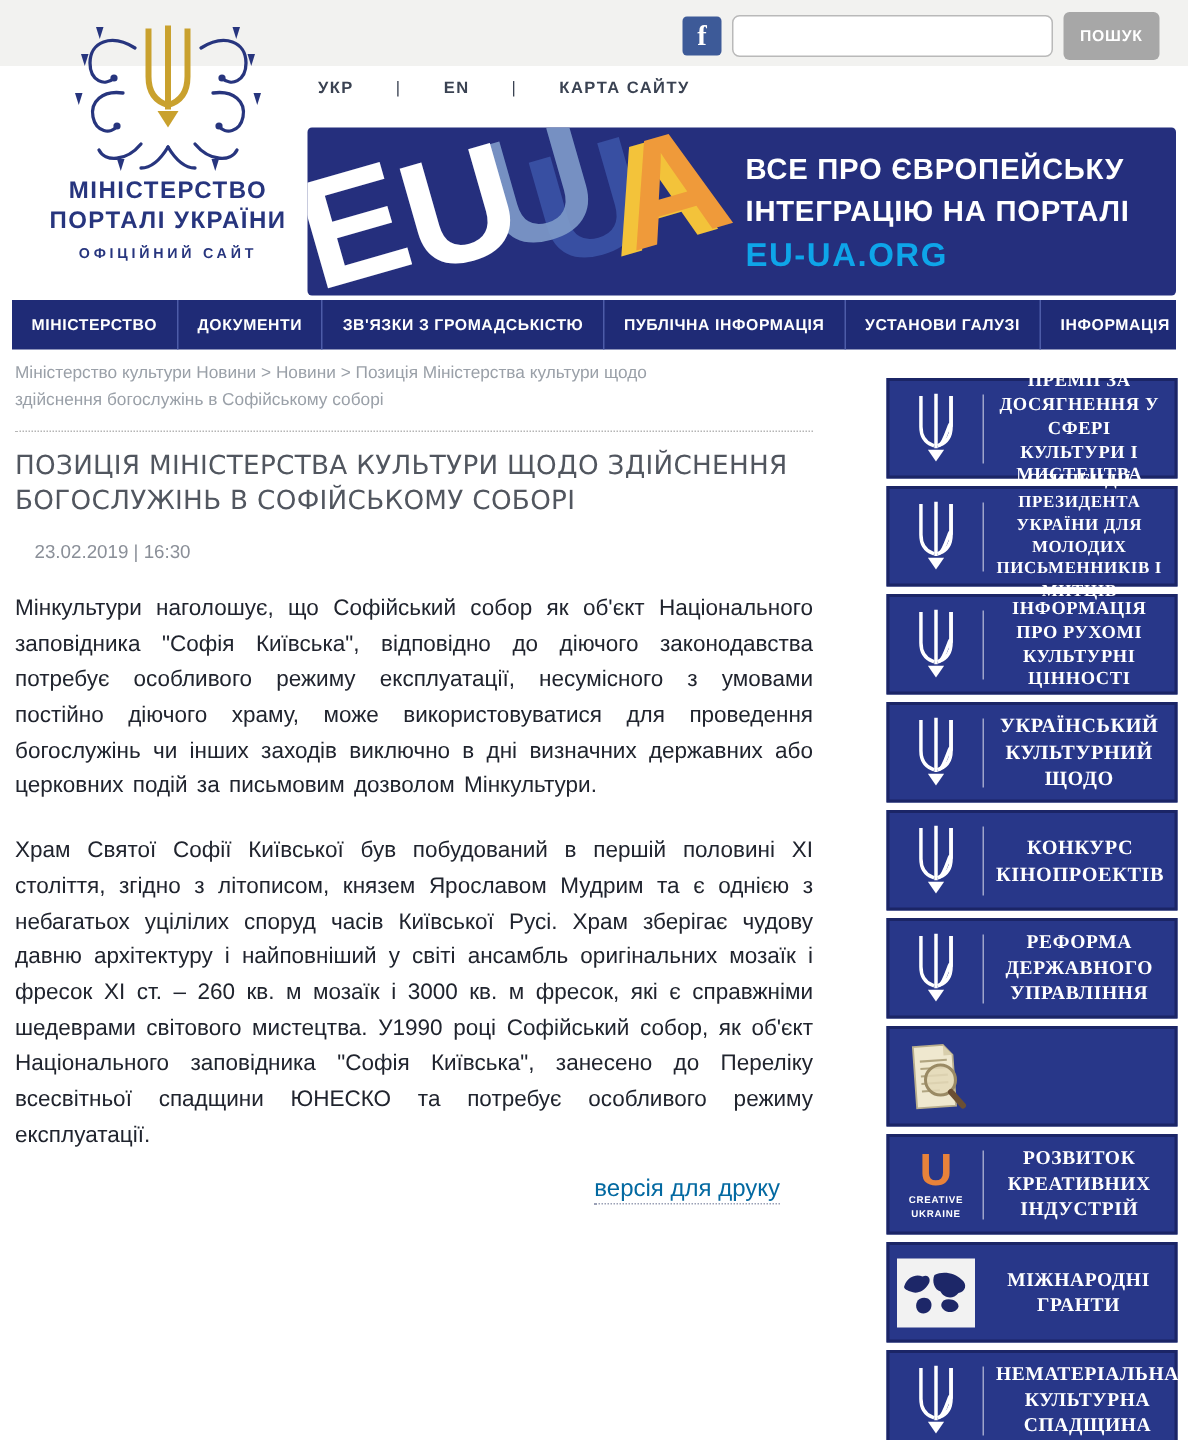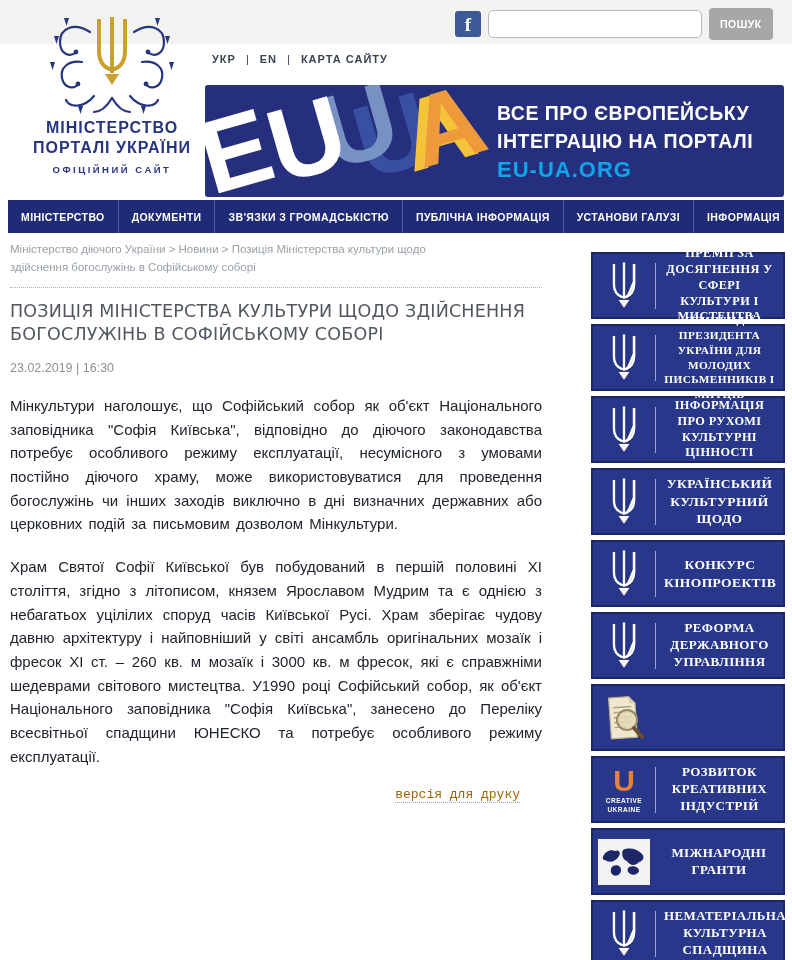--- a/index.html
+++ b/index.html
@@ -18,21 +18,21 @@
   .fb{width:26px;height:26px;background:#3d5a98;border-radius:3px;color:#fff;
       font-family:"Liberation Serif",serif;font-weight:bold;font-size:19px;
       display:flex;align-items:flex-end;justify-content:center;line-height:24px;cursor:pointer;}
   .search-input{width:196px;height:26px;border:1px solid #b9b9b9;border-radius:5px;
       background:#fff;padding:0 8px;font-size:12px;outline:none;}
   .search-btn{height:32px;background:#a7a7a7;border:none;border-radius:4px;color:#fff;
       font-weight:bold;font-size:10.5px;letter-spacing:.5px;padding:0 11px;cursor:pointer;}
 
   
   .lang-row{position:absolute;left:212px;top:53px;font-size:11px;font-weight:bold;
-      color:#3a4252;letter-spacing:1px;display:flex;gap:10px;align-items:center;}
+      color:#3a4252;letter-spacing:1px;display:flex;gap:28px;align-items:center;}
   .lang-row .sep{color:#3a4252;font-weight:normal;}
   .lang-row span[data-interactable="true"]{cursor:pointer;}
 
   
   .eu-banner{position:absolute;left:205px;top:85px;width:579px;height:112px;
       background:#252f7d;border-radius:3px;overflow:hidden;cursor:pointer;}
   .eu-letters{position:absolute;left:0;top:0;width:290px;height:112px;}
   .eu-letters span{position:absolute;font-weight:bold;font-family:"Liberation Sans",sans-serif;
       transform:rotate(-16deg);line-height:1;}
   .eu-e {left:-4px;top:14px;font-size:104px;color:#ffffff;}
@@ -54,26 +54,26 @@
   .nav-item + .nav-item{border-left:1px solid #4d5ca8;}
 
   
   .content{position:absolute;left:10px;top:240px;width:775px;}
   .main{position:absolute;left:0;top:0;width:532px;}
   .breadcrumb{font-size:11.5px;color:#9aa0a8;line-height:1.6;padding-right:60px;}
   .crumb{cursor:pointer;}
   .dotted-divider{border:none;border-top:1px dotted #b5b5b5;margin:10px 0 12px 0;}
   .article-title{font-family:"DejaVu Sans","Liberation Sans",sans-serif;
       font-size:17.5px;font-weight:400;color:#51565f;line-height:1.35;margin:2px 0 0 0;letter-spacing:.2px;}
-  .article-date{font-size:12.5px;color:#8a8f98;margin-top:14px;}
+  .article-date{font-size:12.5px;color:#8a8f98;margin-top:14px;margin-left:13px;}
   .article p{font-family:Liberation Sans, sans-serif;
       font-size:15px;color:#20242e;line-height:1.58;text-align:justify;margin:19px 0 0 0;word-spacing:2px;}
   .print-row{text-align:right;margin-top:16px;padding-right:22px;}
-  .print-link{display:inline-block;font-family:Liberation Mono, monospace;font-size:13px;
-      color:#a16207;border-bottom:1px dotted #9aa0b5;cursor:pointer;}
+  .print-link{display:inline-block;font-family:Liberation Sans, sans-serif;font-size:16px;
+      color:#0369a1;border-bottom:1px dotted #9aa0b5;cursor:pointer;}
 
   
   .sidebar{position:absolute;left:538px;top:12px;width:237px;}
   .banner{height:67px;margin-bottom:5px;background:#283789;border:2px solid #1b2566;
       box-sizing:border-box;display:flex;align-items:center;cursor:pointer;margin-left:43px;}
   .b-icon{width:62px;display:flex;align-items:center;justify-content:center;flex:0 0 62px;}
   .b-div{width:1px;height:46px;background:rgba(255,255,255,.55);flex:0 0 1px;}
   .b-label{flex:1 1 auto;text-align:center;color:#fff;font-family:"Liberation Serif",serif;
       font-weight:bold;font-size:12.3px;line-height:1.3;letter-spacing:.4px;padding:0 8px;}
   .trident{width:34px;height:48px;}
@@ -177,21 +177,21 @@
     <div class="nav-item" data-interactable="true">ЗВ'ЯЗКИ З ГРОМАДСЬКІСТЮ</div>
     <div class="nav-item" data-interactable="true">ПУБЛІЧНА ІНФОРМАЦІЯ</div>
     <div class="nav-item" data-interactable="true">УСТАНОВИ ГАЛУЗІ</div>
     <div class="nav-item" data-interactable="true">ІНФОРМАЦІЯ</div>
 
   </nav>
 
   <div class="content" data-interactable="false">
     <div class="main" data-interactable="false">
       <div class="breadcrumb" data-interactable="false">
-        <span class="crumb" data-interactable="true">Міністерство діючого України</span><span data-interactable="false"> &gt; </span><span class="crumb" data-interactable="true">Новини</span><span data-interactable="false"> &gt; </span><span data-interactable="false">Позиція Міністерства культури щодо здійснення богослужінь в Софійському соборі</span>
+        <span class="crumb" data-interactable="true">Міністерство культури Новини</span><span data-interactable="false"> &gt; </span><span class="crumb" data-interactable="true">Новини</span><span data-interactable="false"> &gt; </span><span data-interactable="false">Позиція Міністерства культури щодо здійснення богослужінь в Софійському соборі</span>
       </div>
       <hr class="dotted-divider" data-interactable="false">
       <article class="article" data-interactable="false">
         <h1 class="article-title" data-interactable="false">ПОЗИЦІЯ МІНІСТЕРСТВА КУЛЬТУРИ ЩОДО ЗДІЙСНЕННЯ БОГОСЛУЖІНЬ В СОФІЙСЬКОМУ СОБОРІ</h1>
         <div class="article-date" data-interactable="false">23.02.2019 | 16:30</div>
         <p data-interactable="false">Мінкультури наголошує, що  Софійський собор як  об'єкт  Національного заповідника "Софія  Київська",  відповідно до діючого законодавства потребує  особливого режиму експлуатації,  несумісного з умовами постійно діючого храму,  може використовуватися для проведення богослужінь чи інших заходів виключно  в  дні визначних державних або  церковних  подій  за письмовим дозволом Мінкультури.</p>
         <p data-interactable="false">Храм Святої Софії Київської був побудований в першій половині XI століття, згідно з літописом, князем Ярославом Мудрим та є однією з небагатьох уцілілих споруд часів Київської Русі.  Храм зберігає чудову давню архітектуру і найповніший у світі ансамбль оригінальних мозаїк і фресок XI ст. – 260 кв. м мозаїк і 3000 кв. м фресок, які є справжніми шедеврами світового мистецтва.  У1990 році Софійський собор, як  об'єкт Національного заповідника    "Софія    Київська", занесено до Переліку всесвітньої спадщини ЮНЕСКО та  потребує  особливого режиму експлуатації.</p>
         <div class="print-row" data-interactable="false">
           <span class="print-link" data-interactable="true">версія для друку</span>
         </div>

